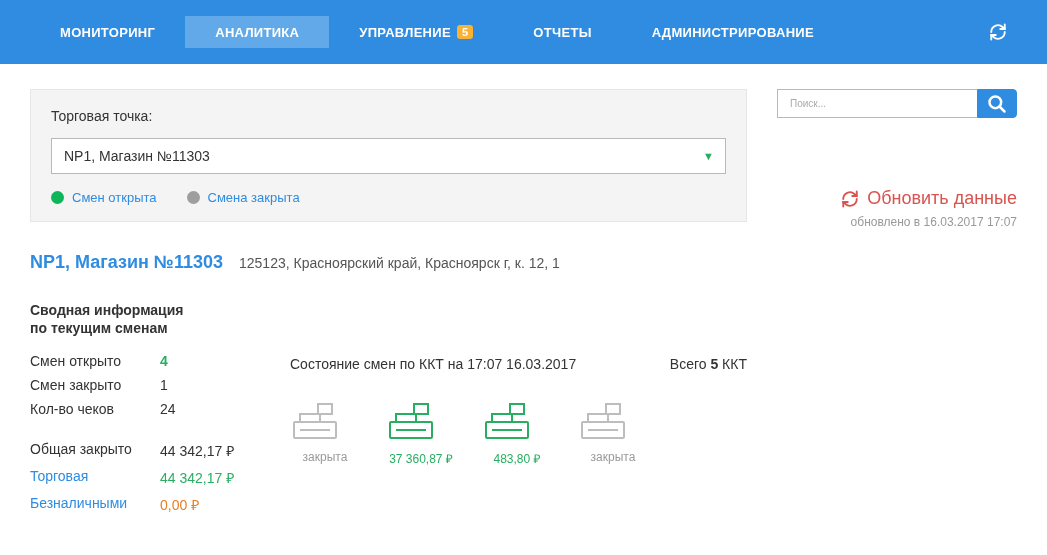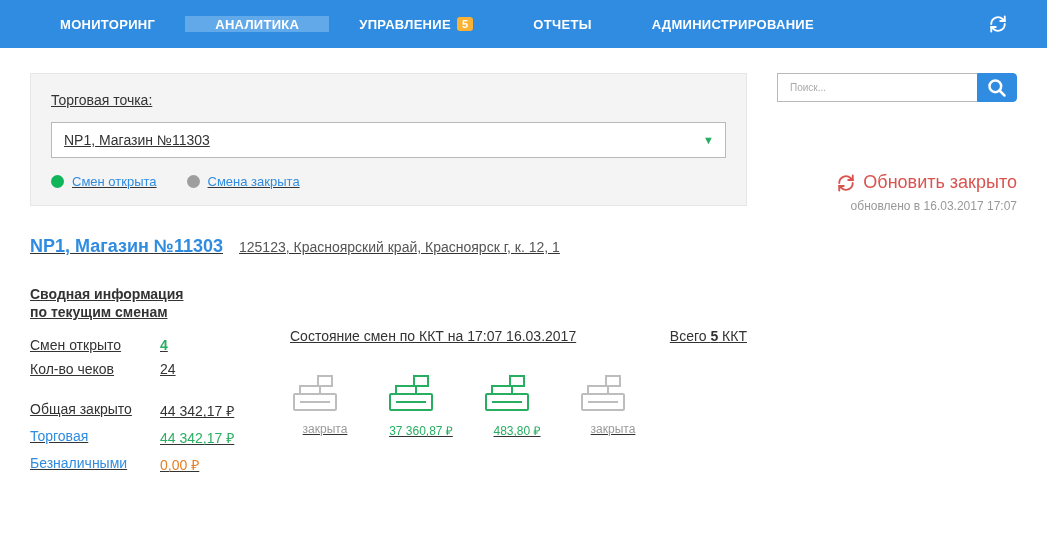--- a/index.html
+++ b/index.html
@@ -1,21 +1,21 @@
 <!DOCTYPE html>
 <html><head>
 <meta charset="utf-8">
 <style>
   * { box-sizing: border-box; margin: 0; padding: 0; }
   body { font-family: "Segoe UI", Arial, sans-serif; font-size: 14px; color: #333; background: #fff; }
   .topnav {
     background: #2f8ce0;
     display: flex;
     align-items: stretch;
-    height: 48px;
+    height: 64px;
     padding: 16px 30px;
   }
   .topnav .tab {
     padding: 0 30px;
     display: flex;
     align-items: center;
     color: #fff;
     font-size: 13px;
     font-weight: 600;
     letter-spacing: 0.3px;
@@ -35,21 +35,21 @@
   .topnav .refresh-btn {
     margin-left: auto;
     display: flex;
     align-items: center;
     color: #fff;
     cursor: pointer;
     padding: 0 10px;
   }
 
   .content { padding: 25px 30px; display: flex; gap: 30px; align-items: flex-start; }
-  .left { flex: 1; text-decoration: underline; }
+  .left { flex: 1; }
   .right { width: 240px; flex-shrink: 0; }
 
   .panel {
     background: #f4f4f4;
     border: 1px solid #e6e6e6;
     padding: 18px 20px 16px;
   }
   .panel-label { font-size: 14px; color: #333; margin-bottom: 14px; }
   .select-wrap { position: relative; }
   .select {
@@ -192,20 +192,24 @@
 
     <div class="details">
       <div class="summary-col">
         <div class="summary-title">
           <span>Сводная информация</span><br>
           <span>по текущим сменам</span>
         </div>
         <div class="summary-row">
           <span class="label">Смен открыто</span>
           <span class="val green">4</span>
+        </div>
+        <div class="summary-row">
+          <span class="label">Смен закрыто</span>
+          <span class="val">1</span>
         </div>
         <div class="summary-row">
           <span class="label">Кол-во чеков</span>
           <span class="val">24</span>
         </div>
         <div class="summary-block2">
           <div class="summary-row">
             <span class="label">Общая закрыто</span>
             <span class="val">44 342,17 ₽</span>
           </div>
@@ -288,18 +292,18 @@
       </div>
     </div>
     <div class="refresh-data">
       <span class="refresh-link">
         <svg width="18" height="18" viewBox="0 0 24 24" fill="none" stroke="currentColor" stroke-width="2.5" stroke-linecap="round">
           <path d="M21 2v6h-6"></path>
             <path d="M3 22v-6h6"></path>
           <path d="M3 12a9 9 0 0 1 15-6.7L21 8"></path>
             <path d="M21 12a9 9 0 0 1-15 6.7L3 16"></path>
         </svg>
-        <span>Обновить закрыто</span>
+        <span>Обновить данные</span>
       </span>
       <div class="refresh-timestamp">обновлено в 16.03.2017 17:07</div>
     </div>
   </div>
 </div>
 
 </body></html>

